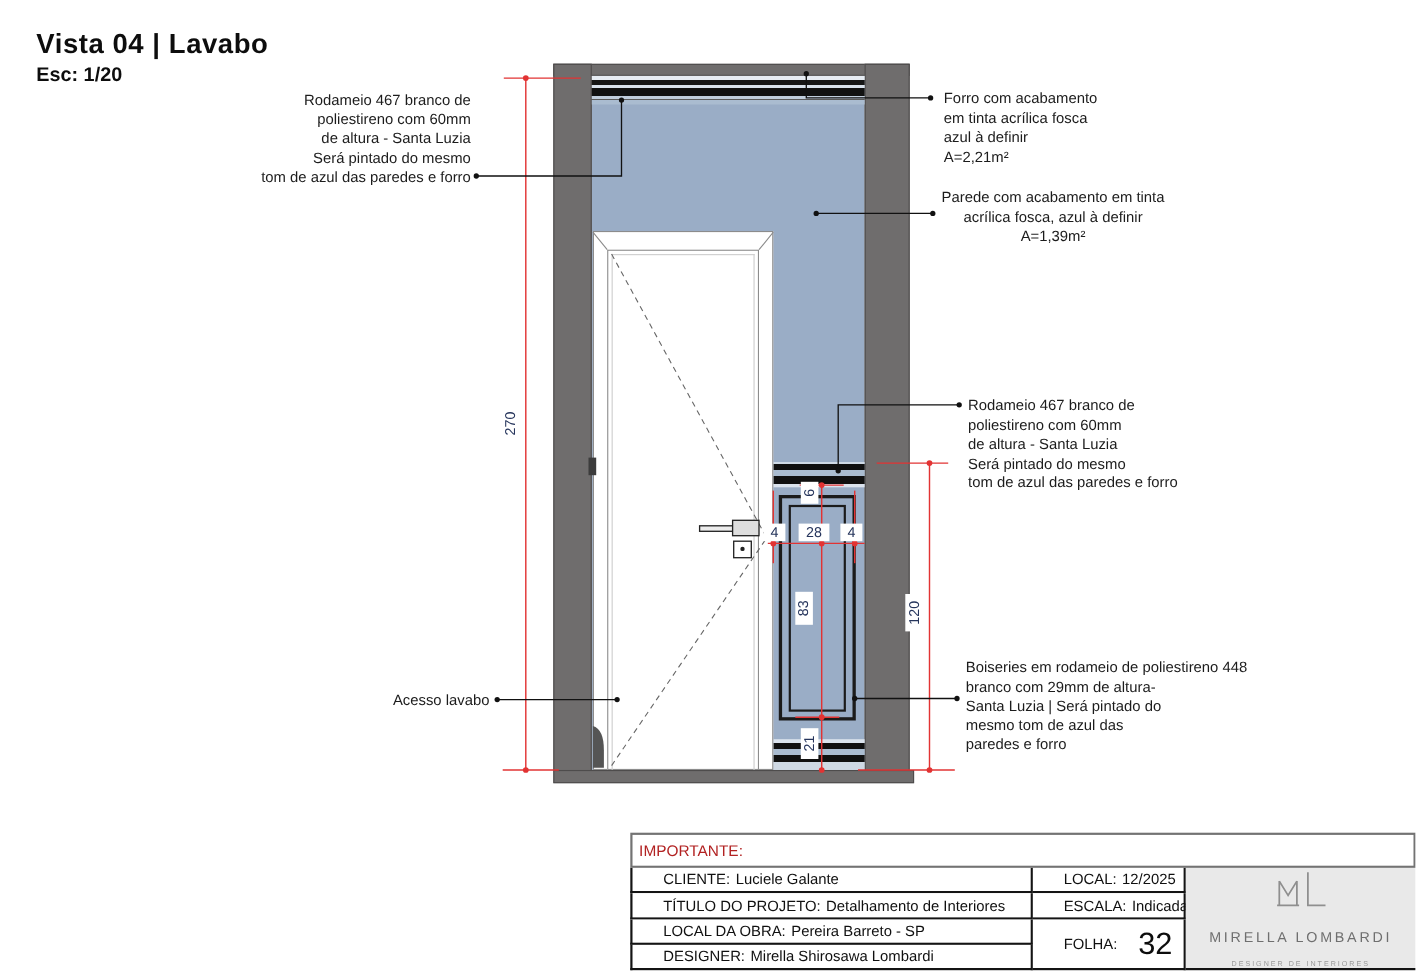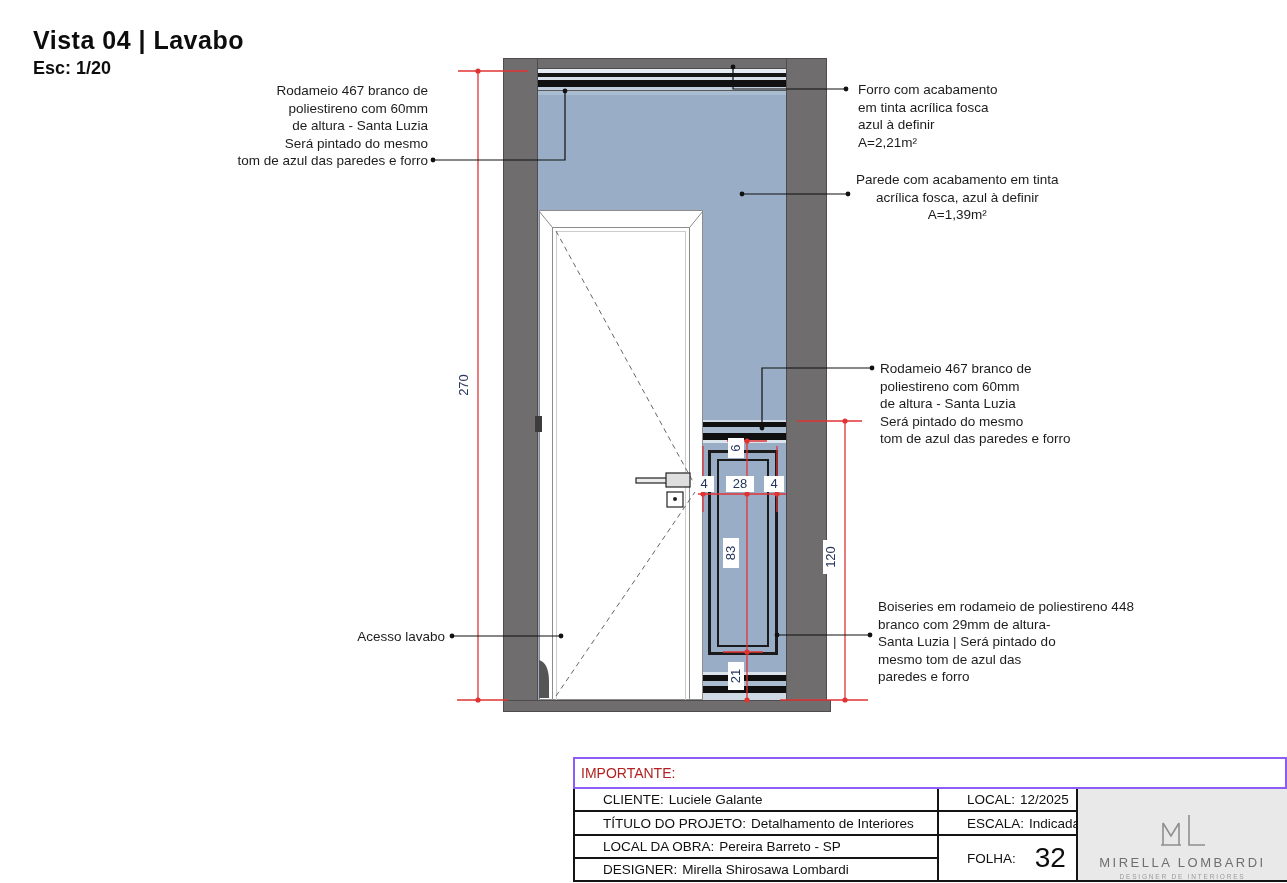--- a/index.html
+++ b/index.html
@@ -27,25 +27,25 @@
   .note{position:absolute;font-size:13.5px;line-height:17.5px;color:#1c1c1c;white-space:pre-line;}
   .r{text-align:right;}
   svg.lines{position:absolute;left:0;top:0;pointer-events:none;}
   
   .tb{position:absolute;box-sizing:border-box;display:flex;align-items:center;
       font-size:13.5px;color:#101010;padding-left:6px;background:#fff;white-space:nowrap;}
   .tb .lbl{margin-right:5px;}
   .tb-border-l{border-left:2px solid #141414;}
   .tb-border-r{border-right:2px solid #141414;padding-left:28px;}
   .tb-border-b{border-bottom:2px solid #141414;}
-  .tb-importante{border:2px solid #8b5cf6;font-size:14px;gap:44px;}
+  .tb-importante{border:2px solid #737373;font-size:14px;gap:44px;}
   .imp-label{color:#b22222;margin-right:8px;}
   .folha-num{font-size:28px;margin-left:14px;color:#0d0d0d;}
   .logo-panel{position:absolute;box-sizing:border-box;background:#e9e9e9;border-bottom:2px solid #141414;
-              display:flex;flex-direction:column;align-items:center;justify-content:flex-end;}
+              display:flex;flex-direction:column;align-items:center;justify-content:space-between;}
   .logo-name{font-size:13px;letter-spacing:2.5px;color:#6f6f6f;margin-top:4px;}
   .logo-tag{font-size:6.5px;letter-spacing:1.8px;color:#9a9a9a;margin-top:3px;}
 </style>
 </head>
 <body>
 
 <div class="canvas">
 
   <div class="sheet-title">Vista 04 | Lavabo</div>
   <div class="sheet-scale">Esc: 1/20</div>

